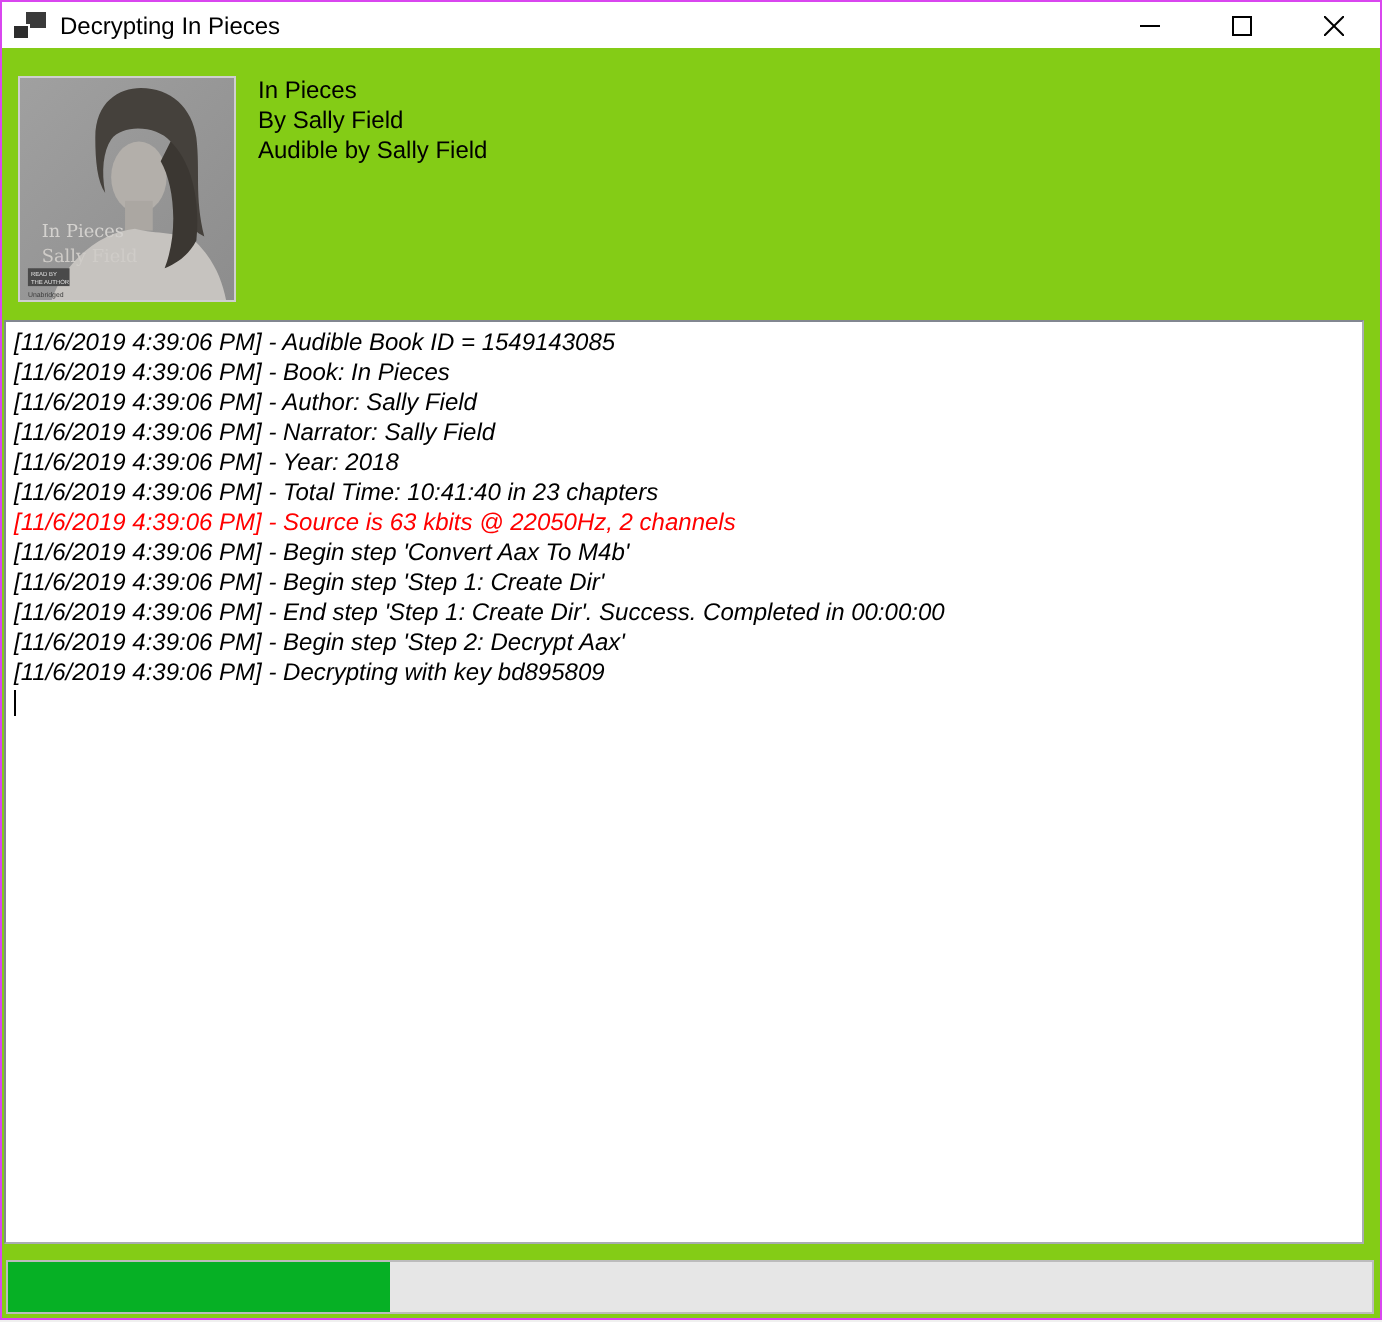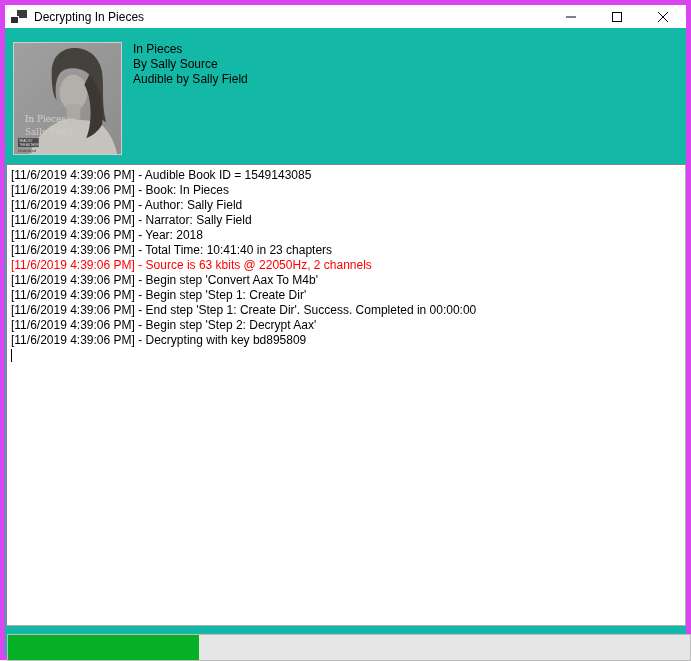--- a/index.html
+++ b/index.html
@@ -1,19 +1,19 @@
 <!DOCTYPE html>
 <html><head>
 <meta charset="utf-8">
 <style>
   * { box-sizing: border-box; margin: 0; padding: 0; }
   html, body { width: 691px; height: 661px; overflow: hidden; }
   body { font-family: "Liberation Sans", sans-serif; background: #f0f0f0; }
 
-  .window { position: relative; width: 691px; height: 660px; background: #14b8a6; border: 5px solid #d946ef; }
+  .window { position: relative; width: 691px; height: 660px; background: #84cc16; border: 1px solid #d946ef; }
 
   
   .titlebar { position: absolute; top: 0; left: 0; width: 100%; height: 23px;
               background: #ffffff; display: flex; align-items: center; }
   .app-icon { position: relative; width: 16px; height: 15px; margin-left: 6px; flex: 0 0 auto; }
   .app-icon::before { content: ""; position: absolute; right: 0; top: 1px; width: 10px; height: 8px; background: #3a3a3a; }
   .app-icon::after  { content: ""; position: absolute; left: 0; bottom: 1px; width: 7px; height: 6px; background: #2d2d2d; box-shadow: 0 0 0 1px #ffffff; }
   .title-text { margin-left: 7px; font-size: 12px; color: #000; white-space: nowrap; }
   .winbtns { margin-left: auto; display: flex; height: 100%; }
   .winbtn { width: 46px; height: 23px; display: flex; align-items: center; justify-content: center; background: #ffffff; }
@@ -23,21 +23,21 @@
   .cover { position: absolute; left: 8px; top: 37px; width: 109px; height: 113px;
            border: 1px solid #cfcfcf; background: #969696; }
   .cover svg { display: block; width: 107px; height: 111px; }
   .bookinfo { position: absolute; left: 128px; top: 37px; font-size: 12px; line-height: 15px; color: #000; }
 
   
   .log { position: absolute; left: 1px; top: 159px; width: 680px; height: 462px;
          background: #ffffff; border: 1px solid #828790; border-bottom-color: #a9adb2; border-right-color: #a9adb2;
          padding: 3px 4px; font-size: 12px; line-height: 15px; color: #000;
          overflow: hidden; white-space: pre; }
-  .log-line { height: 15px; }
+  .log-line { height: 15px; font-style: italic; }
   .caret { display: block; width: 1px; height: 13px; margin-top: 1px; background: #000; }
 
   
   .progress { position: absolute; left: 2px; top: 629px; width: 684px; height: 27px;
               background: #e6e6e6; border: 1px solid #bcbcbc; }
   .progress-fill { height: 100%; width: 0; }
 </style>
 </head>
 <body>
 
@@ -91,21 +91,21 @@
 
       <rect x="4" y="96" width="21" height="9" fill="#4a4a4a"></rect>
       <text x="5.5" y="100" font-size="3" fill="#e0e0e0">READ BY</text>
       <text x="5.5" y="104" font-size="3" fill="#e0e0e0">THE AUTHOR</text>
       <text x="4" y="110.5" font-size="3.5" fill="#3a3a3a">Unabridged</text>
     </svg>
   </div>
 
   <div class="bookinfo">
     <div>In Pieces</div>
-    <div>By Sally Source</div>
+    <div>By Sally Field</div>
     <div>Audible by Sally Field</div>
   </div>
 
   <div class="log" id="log-box"><div class="log-line">[11/6/2019 4:39:06 PM] - Audible Book ID = 1549143085</div><div class="log-line">[11/6/2019 4:39:06 PM] - Book: In Pieces</div><div class="log-line">[11/6/2019 4:39:06 PM] - Author: Sally Field</div><div class="log-line">[11/6/2019 4:39:06 PM] - Narrator: Sally Field</div><div class="log-line">[11/6/2019 4:39:06 PM] - Year: 2018</div><div class="log-line">[11/6/2019 4:39:06 PM] - Total Time: 10:41:40 in 23 chapters</div><div class="log-line" style="color: rgb(255, 0, 0);">[11/6/2019 4:39:06 PM] - Source is 63 kbits @ 22050Hz, 2 channels</div><div class="log-line">[11/6/2019 4:39:06 PM] - Begin step 'Convert Aax To M4b'</div><div class="log-line">[11/6/2019 4:39:06 PM] - Begin step 'Step 1: Create Dir'</div><div class="log-line">[11/6/2019 4:39:06 PM] - End step 'Step 1: Create Dir'. Success. Completed in 00:00:00</div><div class="log-line">[11/6/2019 4:39:06 PM] - Begin step 'Step 2: Decrypt Aax'</div><div class="log-line">[11/6/2019 4:39:06 PM] - Decrypting with key bd895809</div><span class="caret"></span></div>
 
   <div class="progress">
     <div class="progress-fill" style="width: 28%; background: rgb(6, 176, 37);"></div>
   </div>
 
 </div>

